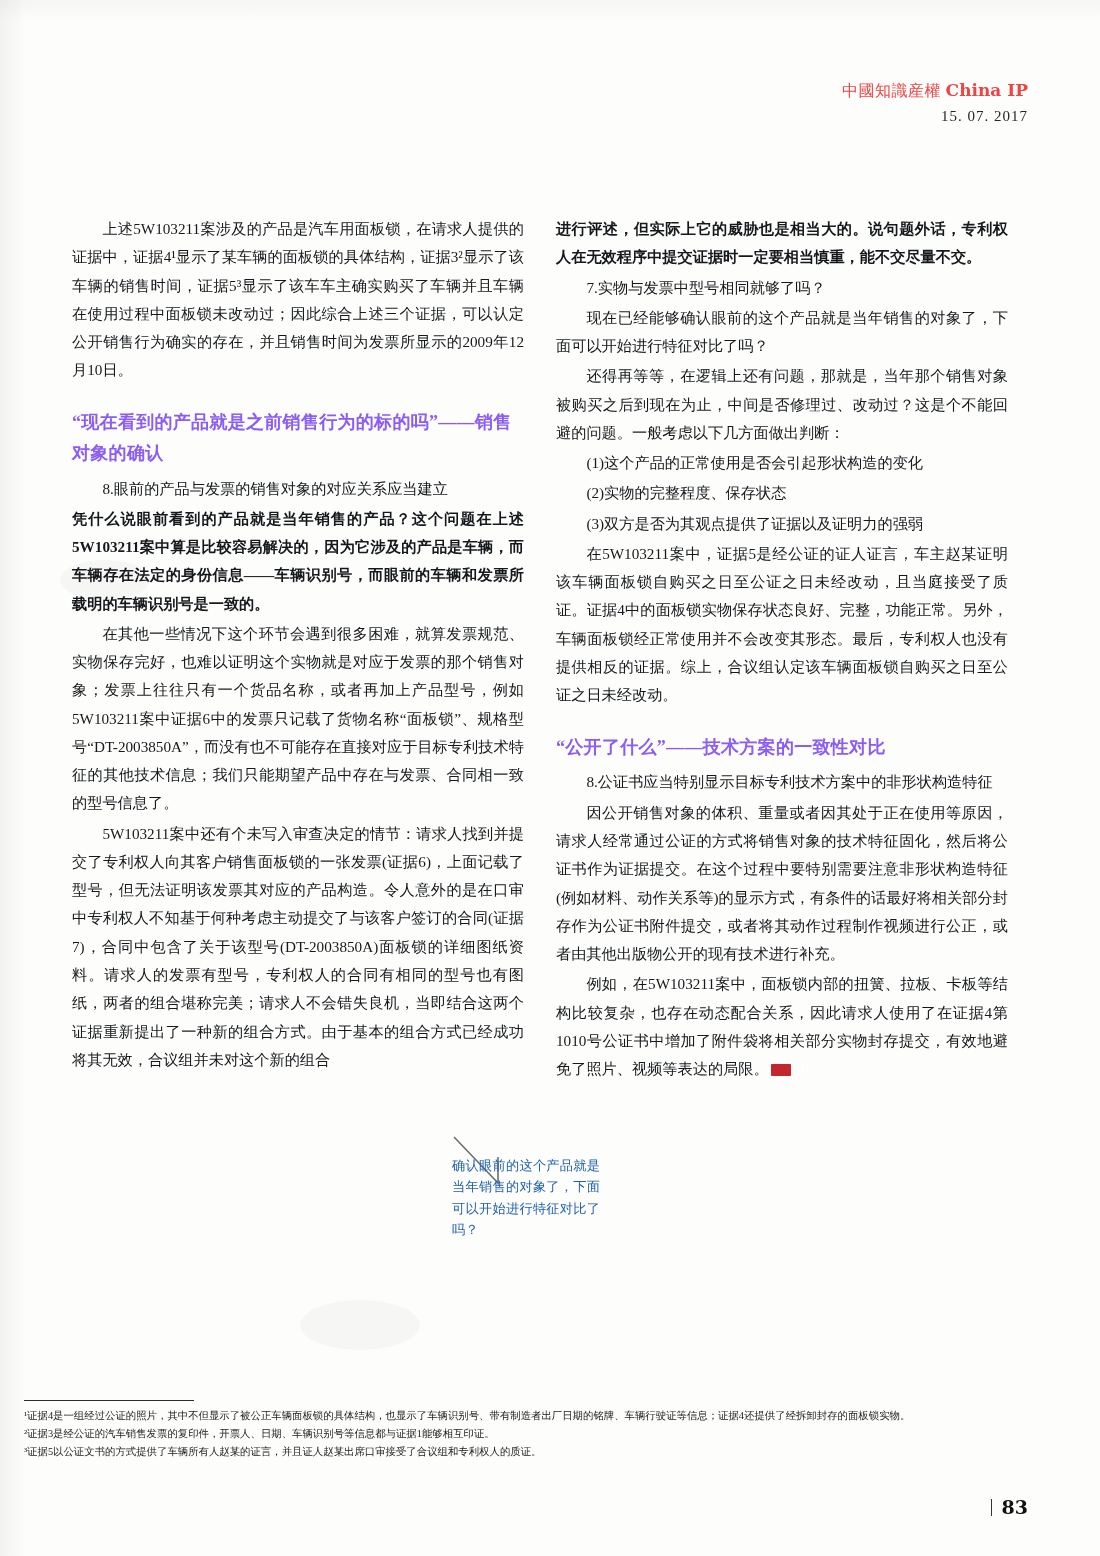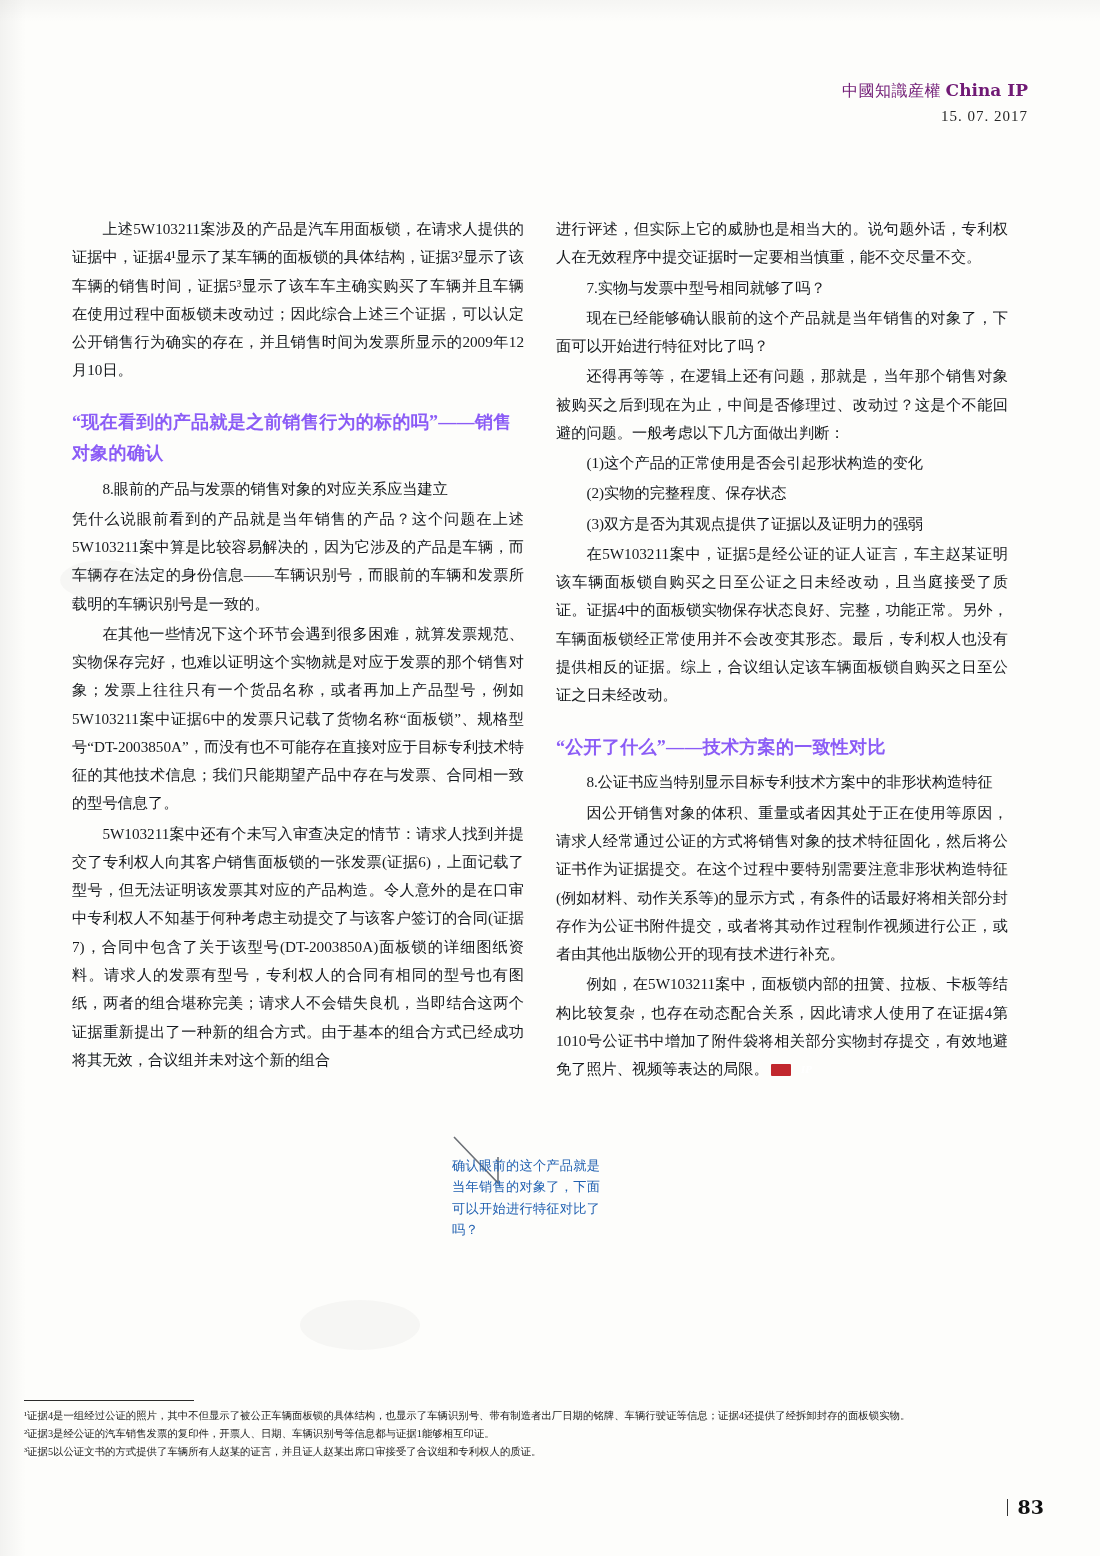--- a/index.html
+++ b/index.html
@@ -32,21 +32,21 @@
   
   .header {
     position: absolute;
     top: 78px;
     right: 72px;
     text-align: right;
     line-height: 1.45;
   }
   .header .brand {
     font-size: 16px;
-    color: #701a75;
+    color: #ef4444;
     letter-spacing: 0.5px;
   }
   .header .brand .en {
     font-family: "DejaVu Serif", serif;
     font-weight: bold;
     font-size: 17px;
     letter-spacing: 0;
   }
   .header .date {
     font-family: "Liberation Serif", serif;
@@ -72,20 +72,21 @@
     margin: 0 0 2px 0;
     font-size: 15.2px;
     line-height: 1.86;
     color: #15181c;
     text-align: justify;
     text-justify: inter-ideograph;
     text-indent: 2em;
   }
   p.noindent {
     text-indent: 0;
+    font-weight: bold;
   }
   h2.sec {
     margin: 22px 0 6px 0;
     font-size: 18px;
     font-weight: bold;
     line-height: 1.72;
     color: #8b5cf6;
     letter-spacing: 0.3px;
   }
 
@@ -128,21 +129,21 @@
     margin: 0 0 2px 0;
     font-size: 10.4px;
     line-height: 1.55;
     color: #1b1b1b;
     text-align: justify;
   }
 
   
   .footer {
     position: absolute;
-    right: 56px;
+    right: 72px;
     bottom: 38px;
     display: flex;
     align-items: center;
     gap: 10px;
   }
   .footer .bar {
     width: 1px;
     height: 17px;
     background: #333;
   }

